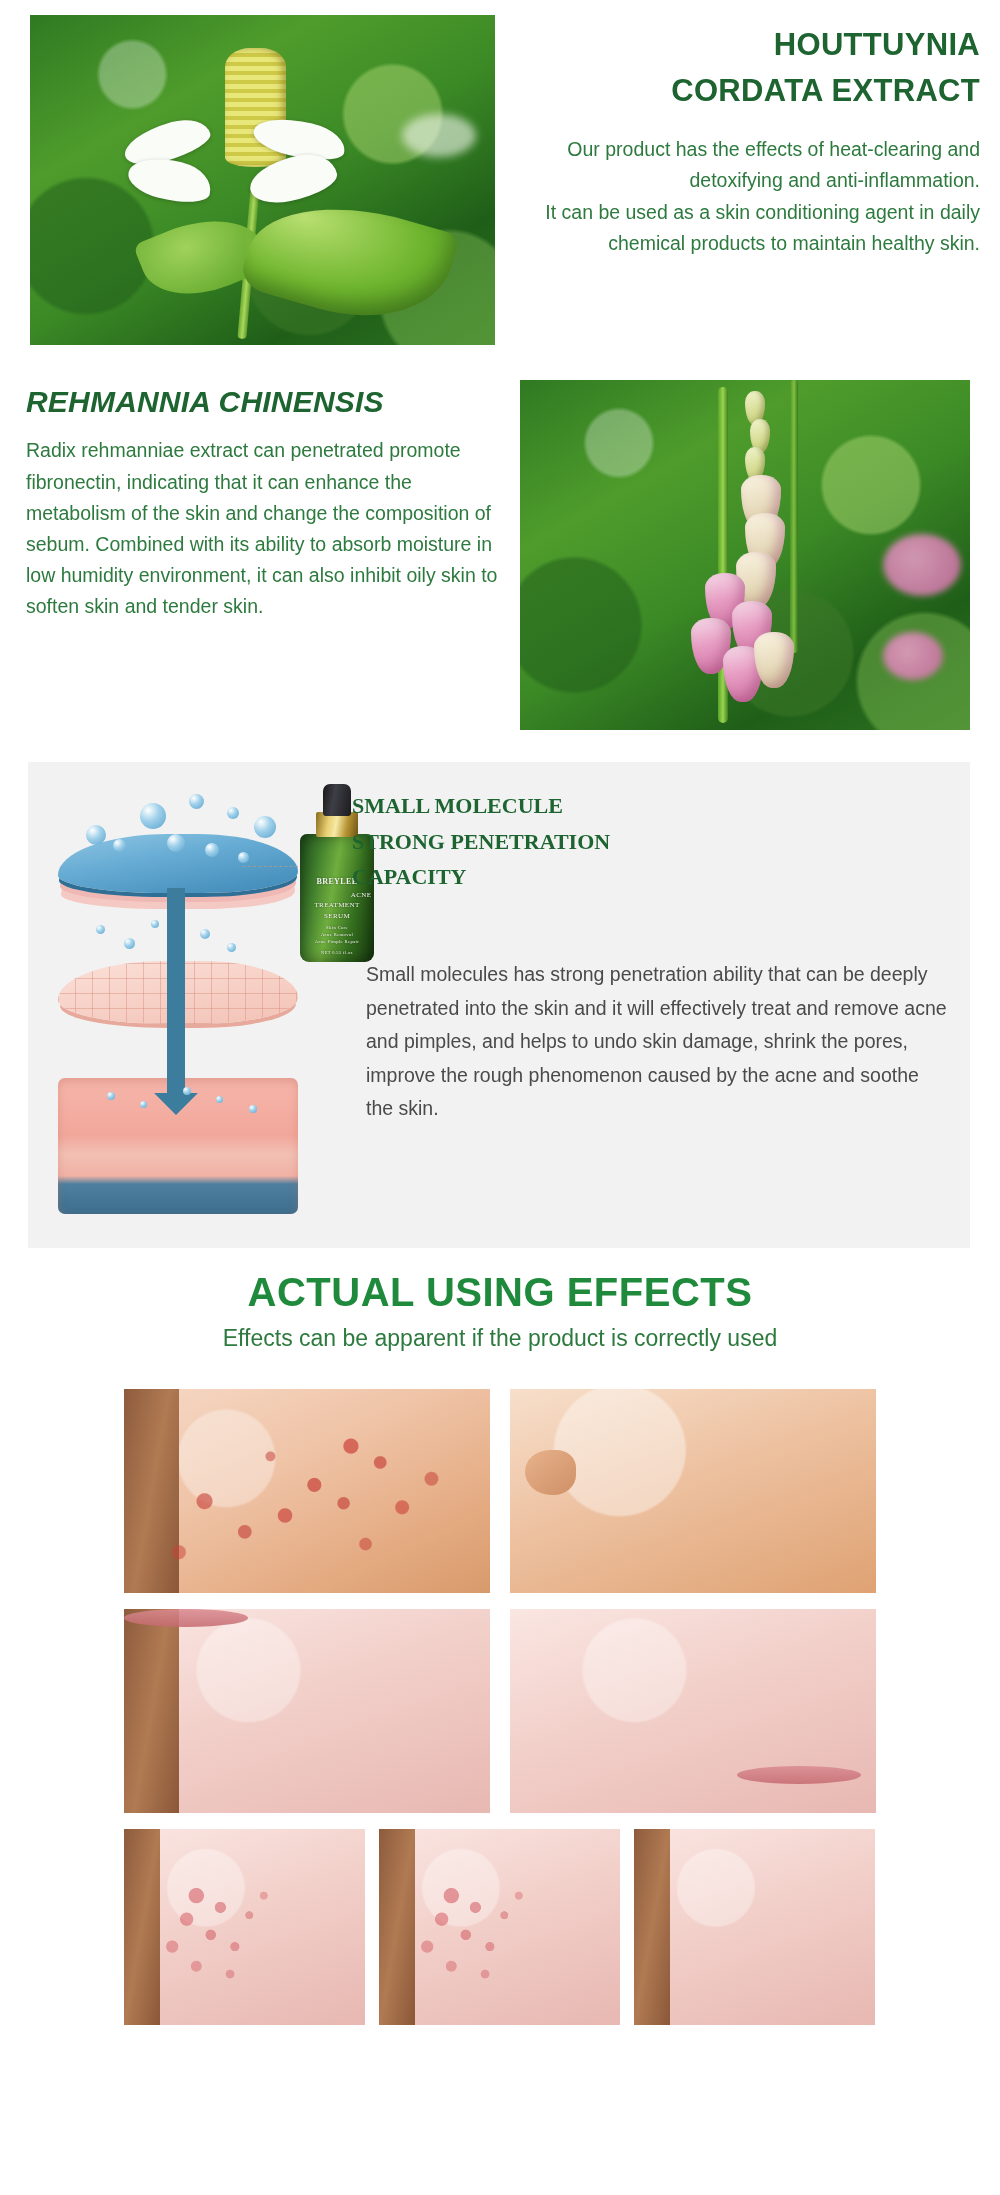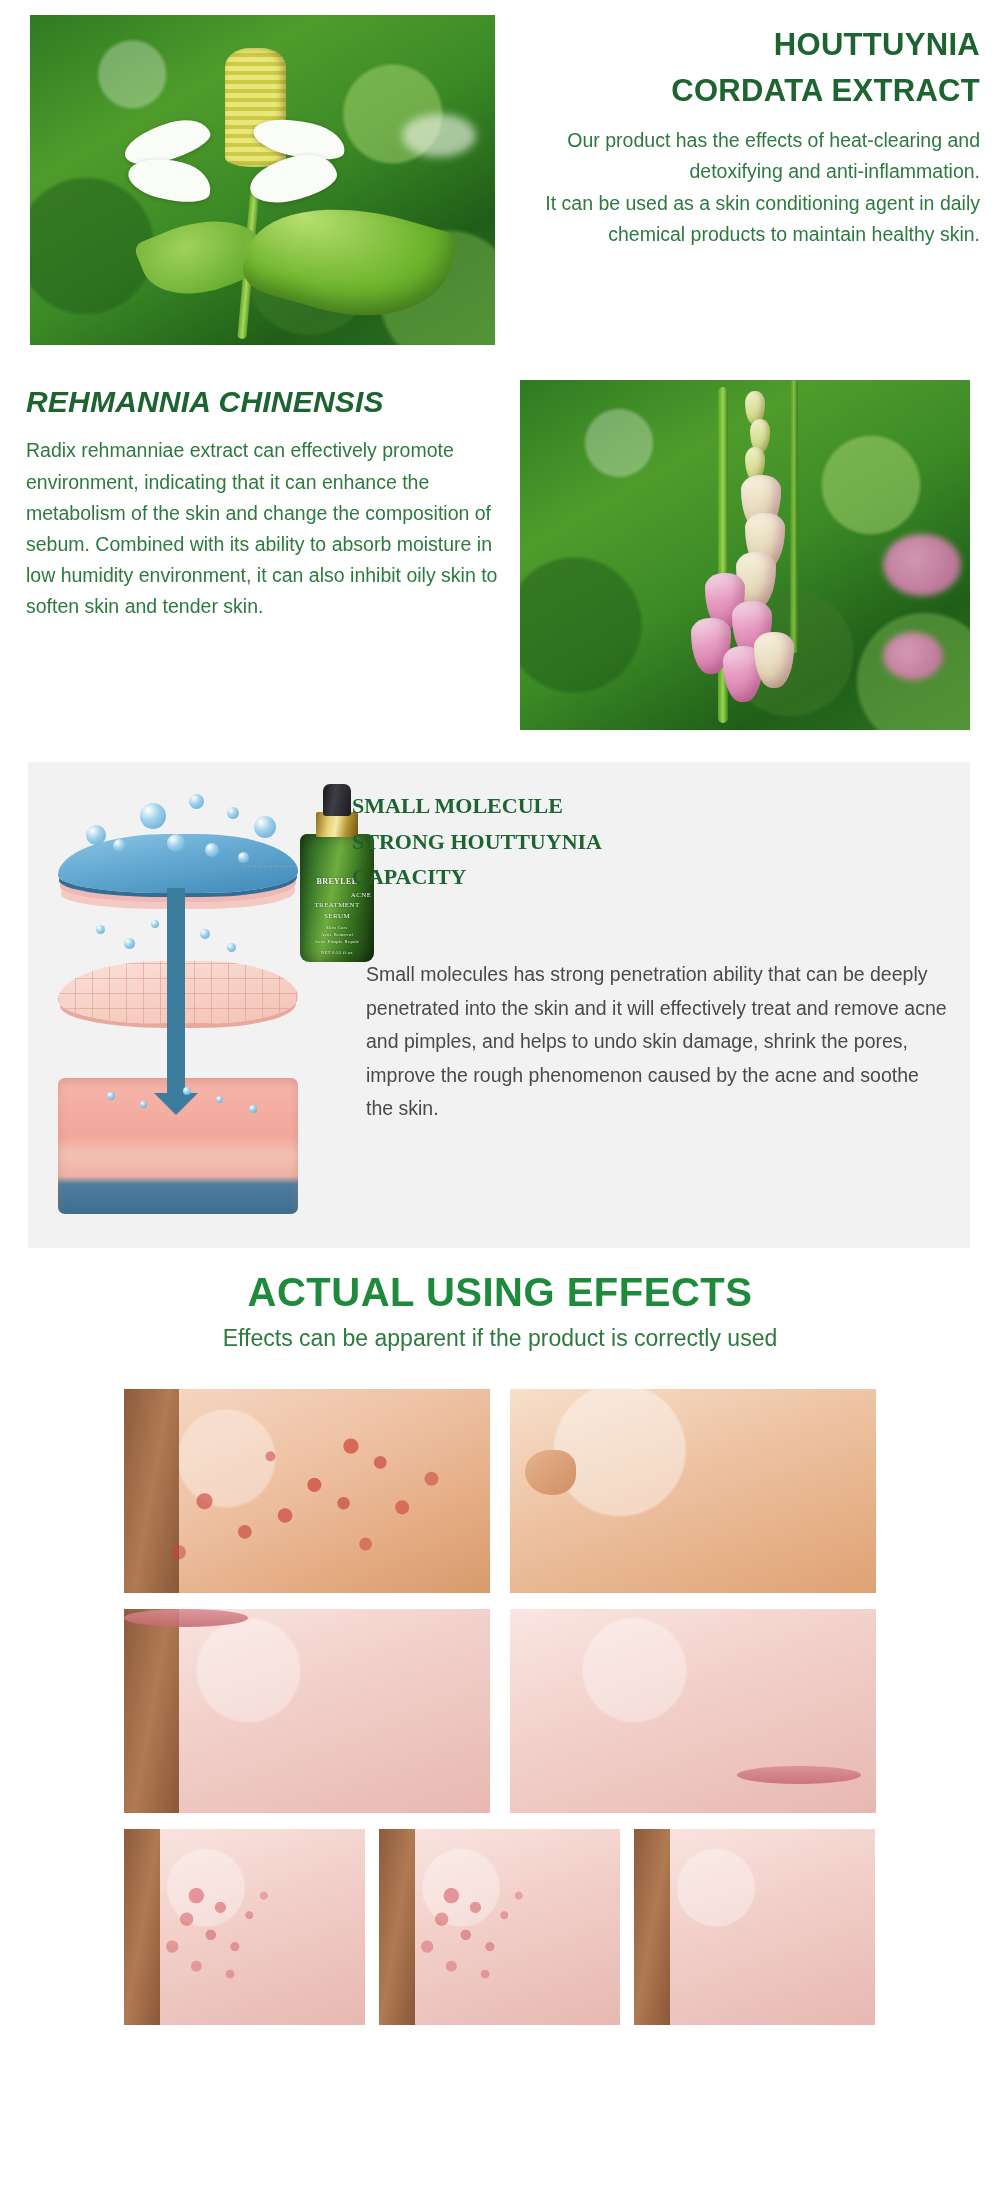--- a/index.html
+++ b/index.html
@@ -161,32 +161,32 @@
     <div class="hc-pet hc-p2"></div>
     <div class="hc-pet hc-p3"></div>
     <div class="hc-pet hc-p4"></div>
   </div>
 
   <div class="abs" style="left:512px;top:22px;width:468px;">
     <div style="color:#1d6430;font-size:31px;font-weight:bold;line-height:1.48;letter-spacing:.3px;">
       <div>HOUTTUYNIA</div>
       <div>CORDATA EXTRACT</div>
     </div>
-    <div style="margin-top:11px;color:#2d7a3e;font-size:19.5px;line-height:1.62;white-space:pre-line;">Our product has the effects of heat-clearing and detoxifying and anti-inflammation.
+    <div style="margin-top:20px;color:#2d7a3e;font-size:19.5px;line-height:1.62;white-space:pre-line;">Our product has the effects of heat-clearing and detoxifying and anti-inflammation.
 It can be used as a skin conditioning agent in daily chemical products to maintain healthy skin.</div>
   </div>
 </div>
 
 <div class="abs" style="left:0;top:368px;width:1000px;height:382px;">
 
   <div class="abs" style="left:26px;top:12px;width:474px;">
     <div style="color:#1d6430;font-size:30px;font-weight:bold;line-height:1.48;letter-spacing:.2px;font-style:italic;">
       <div>REHMANNIA CHINENSIS</div>
     </div>
-    <div style="margin-top:11px;color:#2d7a3e;font-size:19.5px;line-height:1.60;">Radix rehmanniae extract can effectively promote environment, indicating that it can enhance the metabolism of the skin and change the composition of sebum. Combined with its ability to absorb moisture in low humidity environment, it can also inhibit oily skin to soften skin and tender skin.</div>
+    <div style="margin-top:11px;color:#2d7a3e;font-size:19.5px;line-height:1.60;">Radix rehmanniae extract can penetrated promote fibronectin, indicating that it can enhance the metabolism of the skin and change the composition of sebum. Combined with its ability to absorb moisture in low humidity environment, it can also inhibit oily skin to soften skin and tender skin.</div>
   </div>
 
   <div class="photo bokeh" style="left:520px;top:12px;width:450px;height:350px;">
     <div class="fg-stalk"></div>
     <div class="fg-stalk2"></div>
     <div class="fg-bud" style="left:50%;top:3%;"></div>
     <div class="fg-bud" style="left:51%;top:11%;"></div>
     <div class="fg-bud" style="left:50%;top:19%;"></div>
     <div class="fg-bell pale" style="left:49%;top:27%;"></div>
     <div class="fg-bell pale" style="left:50%;top:38%;"></div>
@@ -240,21 +240,21 @@
     <div class="bt-txt" style="top:72%;font-size:7px;">SERUM</div>
     <div class="bt-txt" style="top:79%;font-size:4.6px;">Skin Care</div>
     <div class="bt-txt" style="top:83%;font-size:4.6px;">Acne Removal</div>
     <div class="bt-txt" style="top:87%;font-size:4.6px;">Acne Pimple Repair</div>
     <div class="bt-txt" style="top:93%;font-size:4.4px;">NET 0.55 fl.oz</div>
   </div>
 
   <div class="abs" style="left:324px;top:26px;width:614px;color:#1d6430;
               font-family:'Liberation Serif',serif;font-size:22px;font-weight:bold;line-height:1.62;">
     <div>SMALL MOLECULE</div>
-    <div>STRONG HOUTTUYNIA</div>
+    <div>STRONG PENETRATION</div>
     <div>CAPACITY</div>
   </div>
 
   <div class="abs" style="left:338px;top:196px;width:582px;color:#4a4a4a;font-size:19.5px;line-height:1.72;">Small molecules has strong penetration ability that can be deeply penetrated into the skin and it will effectively treat and remove acne and pimples, and helps to undo skin damage, shrink the pores, improve the rough phenomenon caused by the acne and soothe the skin.</div>
 </div>
 
 <div class="abs" style="left:0;top:1270px;width:1000px;height:925px;">
 
   <div style="text-align:center;color:#1f8a3c;font-size:40px;font-weight:bold;letter-spacing:.5px;">ACTUAL USING EFFECTS</div>
 

